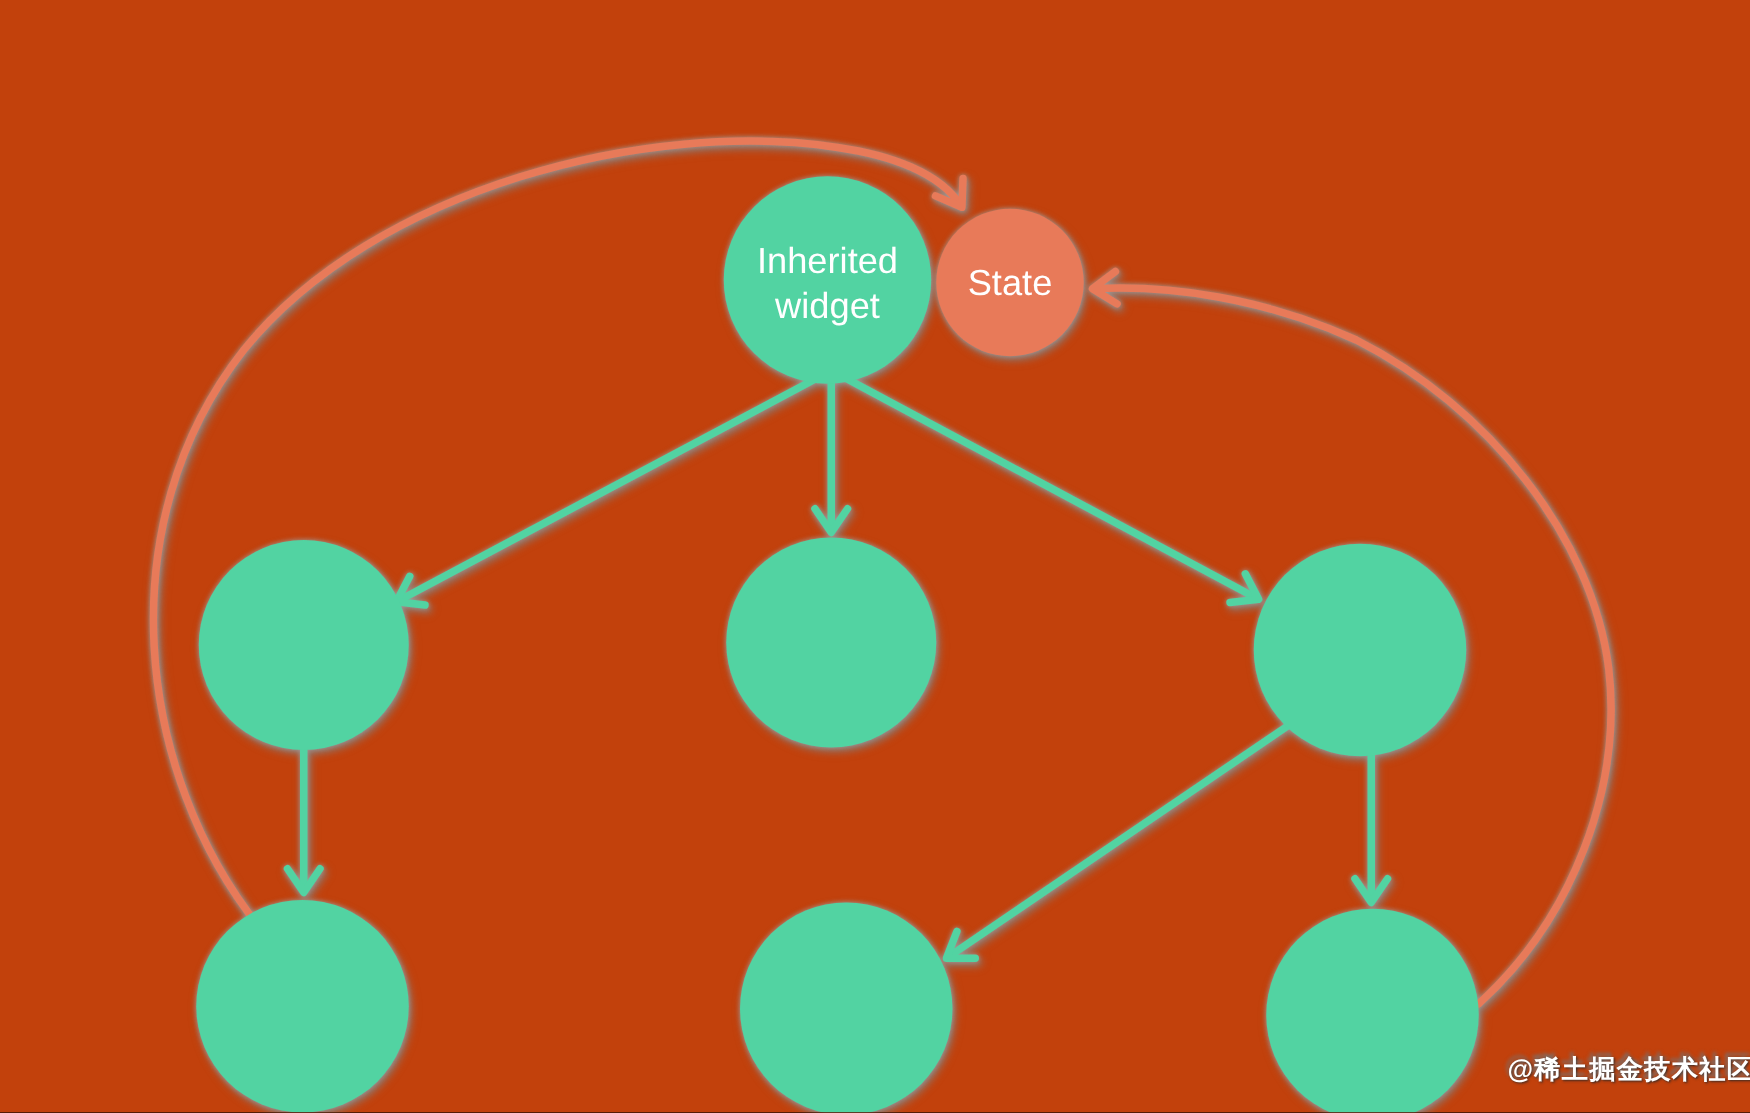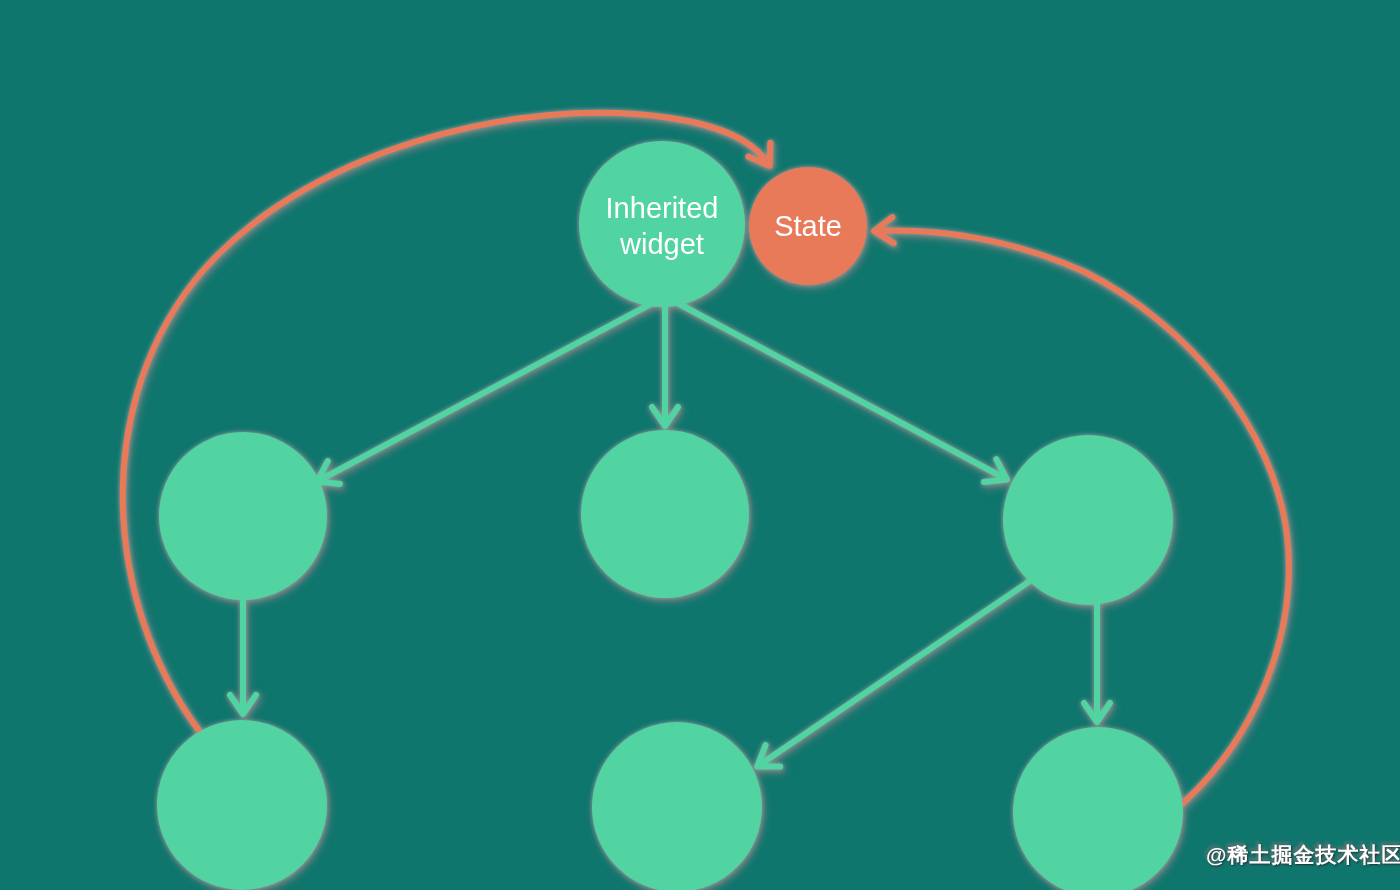--- a/index.html
+++ b/index.html
@@ -28,21 +28,21 @@
     font-size:21px;
     letter-spacing:1px;
     color:#ffffff;
     white-space:nowrap;
     text-shadow:-2px -3px 3px rgba(115,115,115,.85), 1px 1px 2px rgba(40,40,40,.95);
   }
 </style>
 </head>
 <body>
 
-<div class="stage" id="stage" style="background: #0f766e;">
+<div class="stage" id="stage" style="background: #c2410c;">
   <svg id="diagram-svg" width="1400" height="890" viewBox="0 0 1400 890">
       <defs>
         <marker id="arrow-green" orient="auto" markerUnits="userSpaceOnUse" markerWidth="56" markerHeight="52" viewBox="-38 -26 56 52" refX="-1" refY="0">
           <path d="M -19 -13 L 0 0 L -19 13" fill="none" stroke="#52d3a2" stroke-width="6" stroke-linecap="round" stroke-linejoin="round"></path>
         </marker>
         <marker id="arrow-orange" orient="auto" markerUnits="userSpaceOnUse" markerWidth="56" markerHeight="52" viewBox="-38 -26 56 52" refX="-1" refY="0">
           <path d="M -19 -13 L 0 0 L -19 13" fill="none" stroke="#e87a59" stroke-width="6" stroke-linecap="round" stroke-linejoin="round"></path>
         </marker>
       </defs>
       <g>

